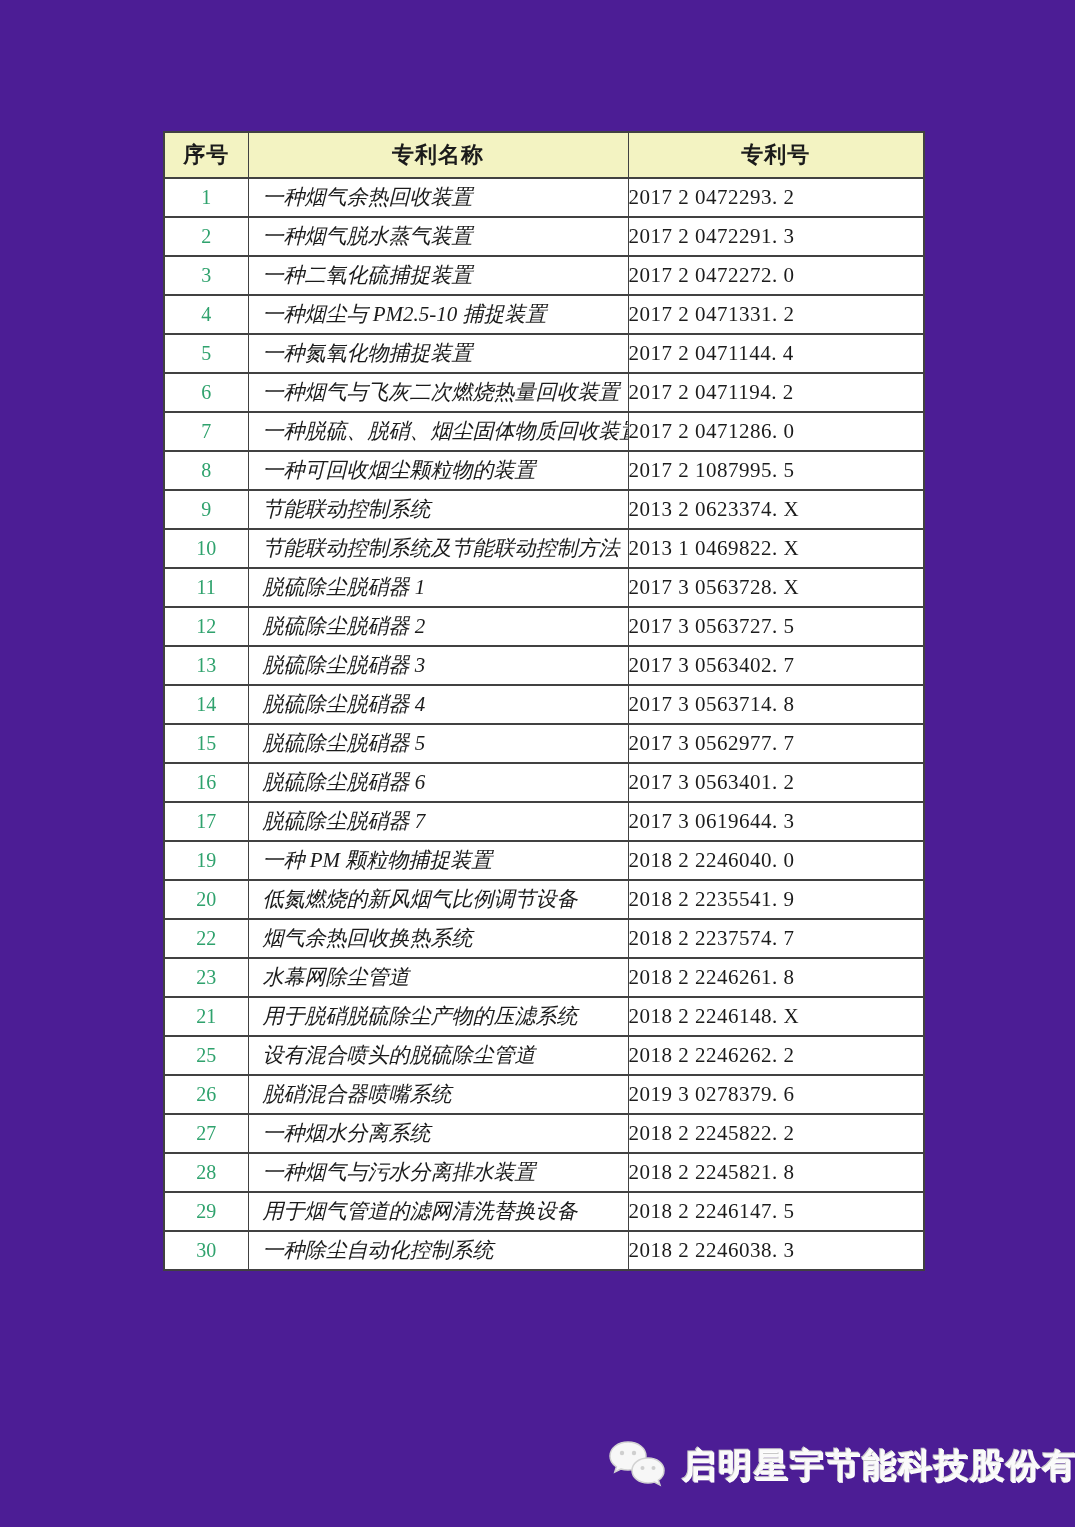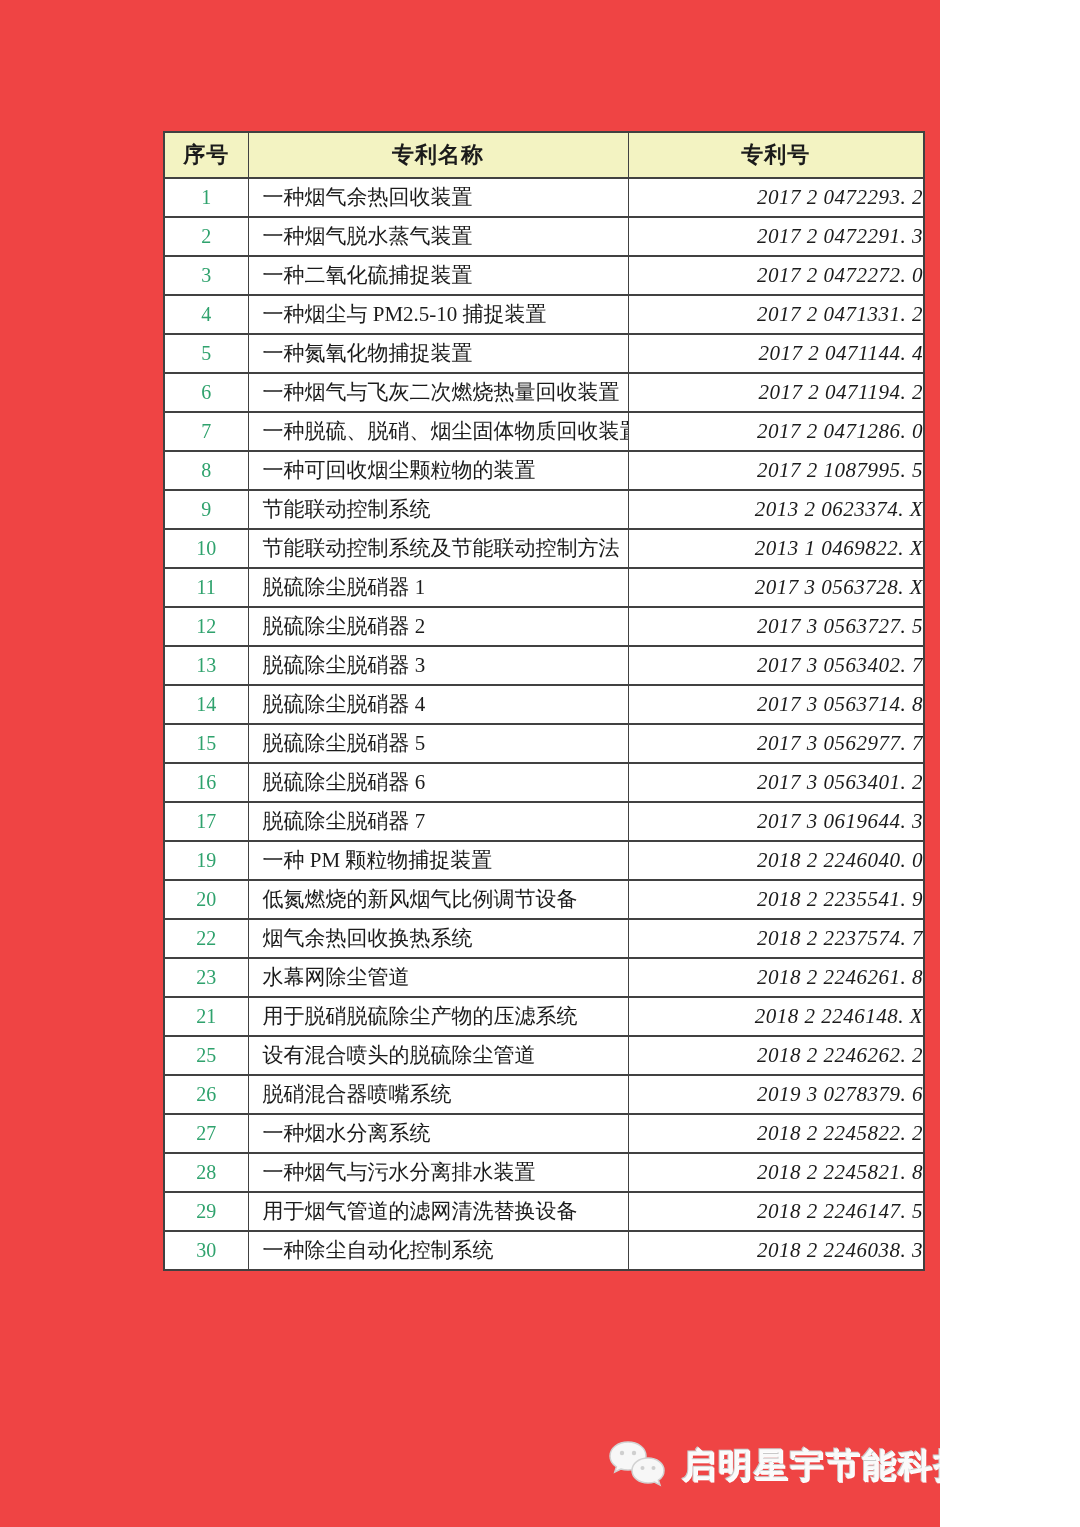--- a/index.html
+++ b/index.html
@@ -6,23 +6,23 @@
     --header-bg:#F3F3C2;
     --index-green:#2FA26D;
     --border-dark:#414141;
     --text:#1B1B1B;
     --watermark-gray:#D9D9D9;
   }
   *{margin:0;padding:0;box-sizing:border-box;}
   html,body{background:#ffffff;}
   .page{
     position:relative;
-    width:940px;
+    width:1075px;
     height:1527px;
-    background:#ef4444;
+    background:#4c1d95;
     overflow:hidden;
     font-family:"Liberation Serif","DejaVu Serif",serif;
     color:var(--text);
   }
   table.patent-table{
     position:absolute;
     left:163px;
     top:131px;
     width:760px;
     table-layout:fixed;
@@ -55,25 +55,25 @@
     line-height:37px;
   }
   td.cell-index{
     text-align:center;
     color:var(--index-green);
     font-size:20px;
   }
   td.cell-name{
     text-align:left;
     padding-left:14px;
+    font-style:italic;
   }
   td.cell-number{
-    text-align:right;
+    text-align:left;
     letter-spacing:0.5px;
-    font-style:italic;
   }
   .watermark{
     position:absolute;
     left:606px;
     top:1438px;
     display:flex;
     align-items:center;
     gap:12px;
   }
   .wm-text{

